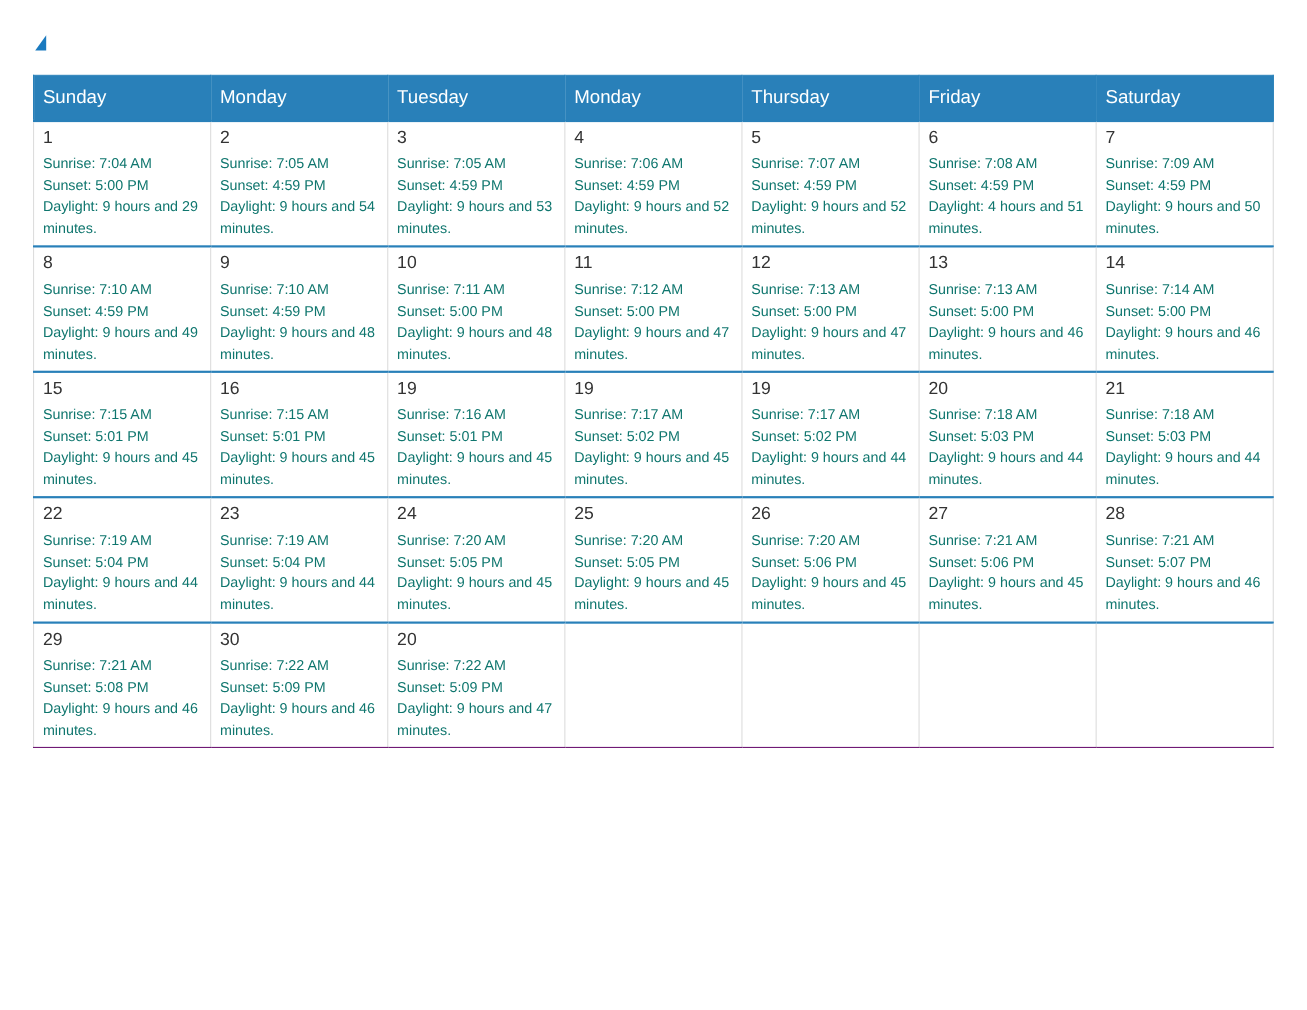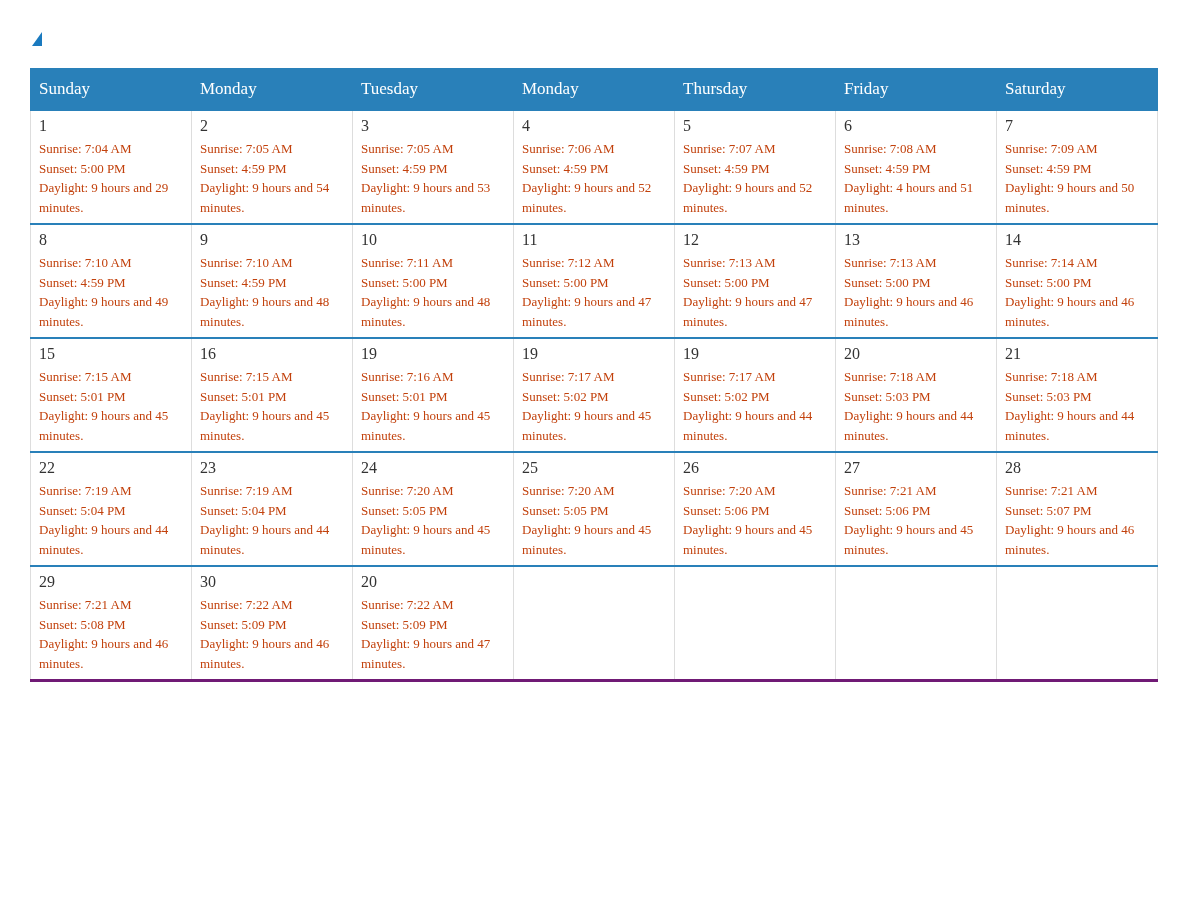--- a/index.html
+++ b/index.html
@@ -51,21 +51,20 @@
       color: #1a1a1a;
     }
     .location {
       font-size: 22px;
       color: #555;
       margin-top: 4px;
     }
     .calendar {
       width: 100%;
       border-collapse: collapse;
-      font-family: Liberation Serif, serif;
     }
     .calendar th {
       background-color: #2980b9;
       color: #fff;
       font-size: 17px;
       font-weight: normal;
       padding: 10px 8px;
       text-align: left;
       border: 1px solid #2980b9;
     }
@@ -86,27 +85,27 @@
     }
     .day-num {
       font-size: 16px;
       font-weight: normal;
       margin-bottom: 4px;
       display: block;
     }
     .day-info {
       font-size: 13px;
       line-height: 1.5;
-      color: #c2410c;
+      color: #0f766e;
     }
     .empty-cell {
       background: #fff;
     }
     .calendar tbody tr:last-child td {
-      border-bottom: 3px solid #701a75;
+      border-bottom: 1px solid #701a75;
     }
   </style>
 </head>
 <body>
 
 <div class="header">
   <div class="logo">
     <div>
       <span class="logo-general"></span><span class="logo-triangle"></span>
     </div>

